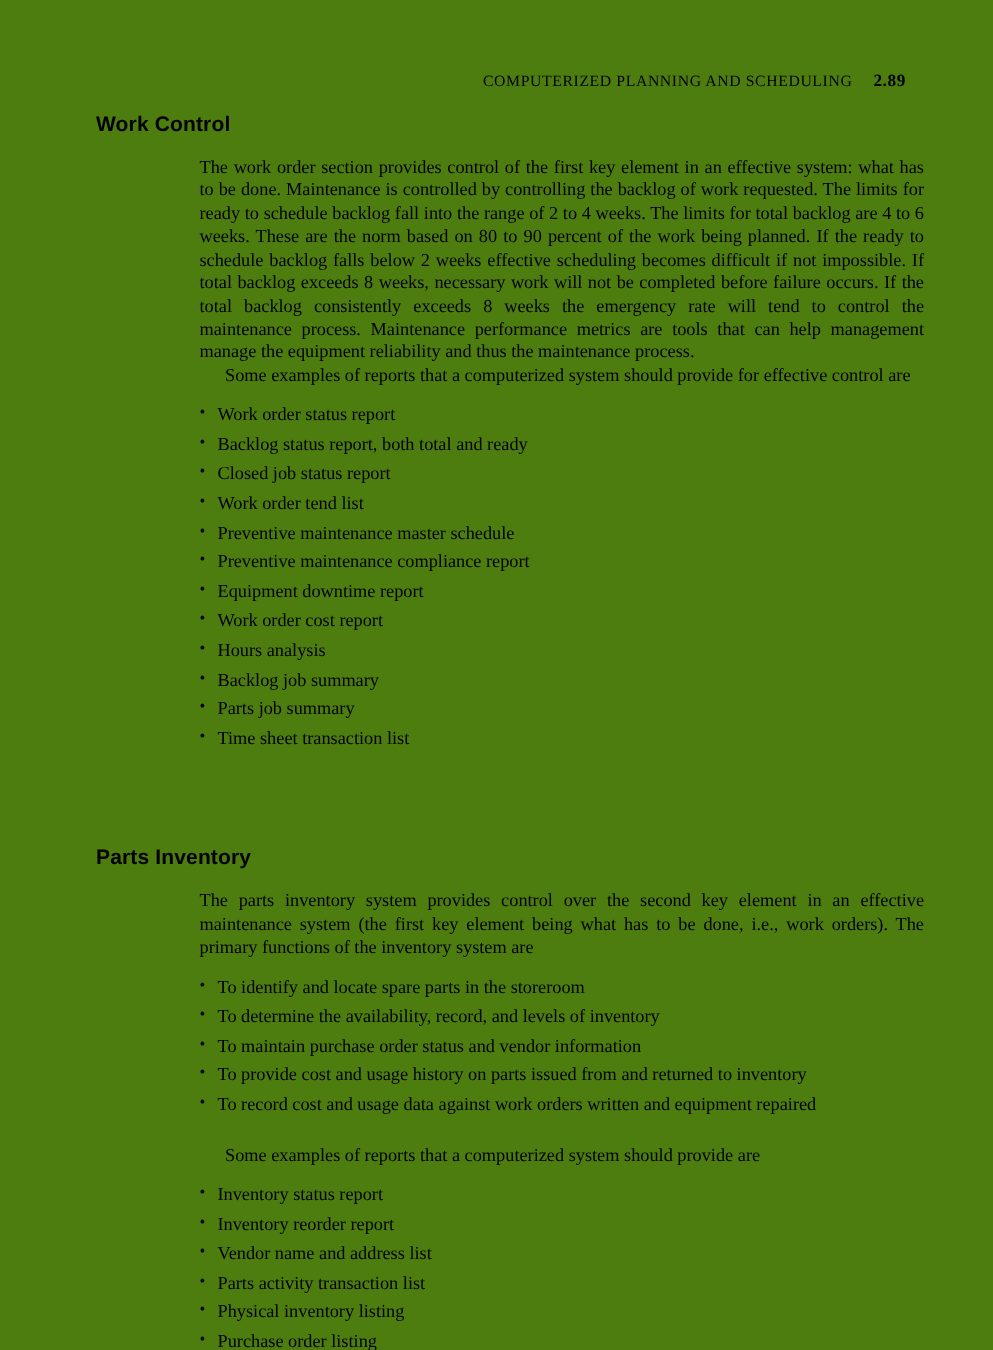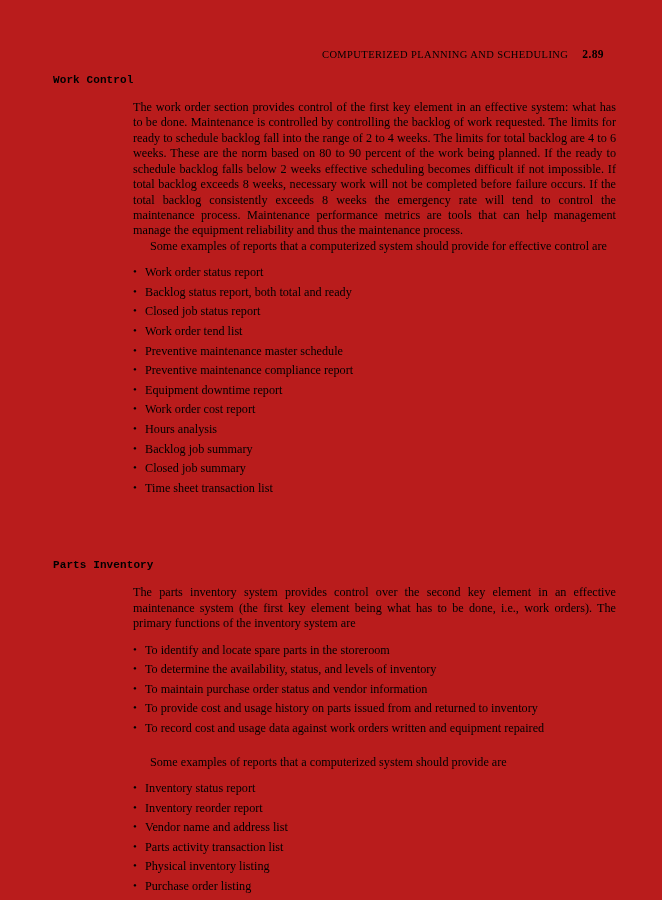--- a/index.html
+++ b/index.html
@@ -4,21 +4,21 @@
 <style>
   html, body {
     margin: 0;
     padding: 0;
     background: #ffffff;
   }
   .page {
     position: relative;
     width: 662px;
     height: 900px;
-    background: #b91c1c;
+    background: #4d7c0f;
     font-family: "Liberation Serif", serif;
     color: #000000;
     overflow: hidden;
   }
   .running-head {
     position: absolute;
     top: 48px;
     left: 0;
     right: 58px;
     text-align: right;
@@ -35,24 +35,24 @@
     font-size: 11.5px;
     margin-left: 14px;
   }
   .content {
     position: absolute;
     top: 74px;
     left: 48px;
     width: 568px;
   }
   h2.section-title {
-    font-family: Liberation Mono, monospace;
-    font-size: 11px;
+    font-family: Liberation Sans, sans-serif;
+    font-size: 14px;
     font-weight: bold;
-    margin: 0 0 14px 5px;
+    margin: 0 0 14px 16px;
     letter-spacing: 0.1px;
   }
   .body-block {
     margin-left: 85px;
     width: 483px;
     font-family: Liberation Serif, serif;
   }
   p.para {
     margin: 0;
     font-size: 12.2px;
@@ -107,36 +107,36 @@
         <li>Work order status report</li>
         <li>Backlog status report, both total and ready</li>
         <li>Closed job status report</li>
         <li>Work order tend list</li>
         <li>Preventive maintenance master schedule</li>
         <li>Preventive maintenance compliance report</li>
         <li>Equipment downtime report</li>
         <li>Work order cost report</li>
         <li>Hours analysis</li>
         <li>Backlog job summary</li>
-        <li>Closed job summary</li>
+        <li>Parts job summary</li>
         <li>Time sheet transaction list</li>
       </ul>
     </div>
 
     <div class="gap-after-list"></div>
 
     <div class="section2">
       <h2 class="section-title">Parts Inventory</h2>
 
       <div class="body-block">
         <p class="para">The parts inventory system provides control over the second key element in an effective maintenance system (the first key element being what has to be done, i.e., work orders). The primary functions of the inventory system are</p>
 
         <ul class="bullets">
           <li>To identify and locate spare parts in the storeroom</li>
-          <li>To determine the availability, status, and levels of inventory</li>
+          <li>To determine the availability, record, and levels of inventory</li>
           <li>To maintain purchase order status and vendor information</li>
           <li>To provide cost and usage history on parts issued from and returned to inventory</li>
           <li>To record cost and usage data against work orders written and equipment repaired</li>
         </ul>
 
         <div class="spacer-para"></div>
 
         <p class="para indent">Some examples of reports that a computerized system should provide are</p>
 
         <ul class="bullets">

